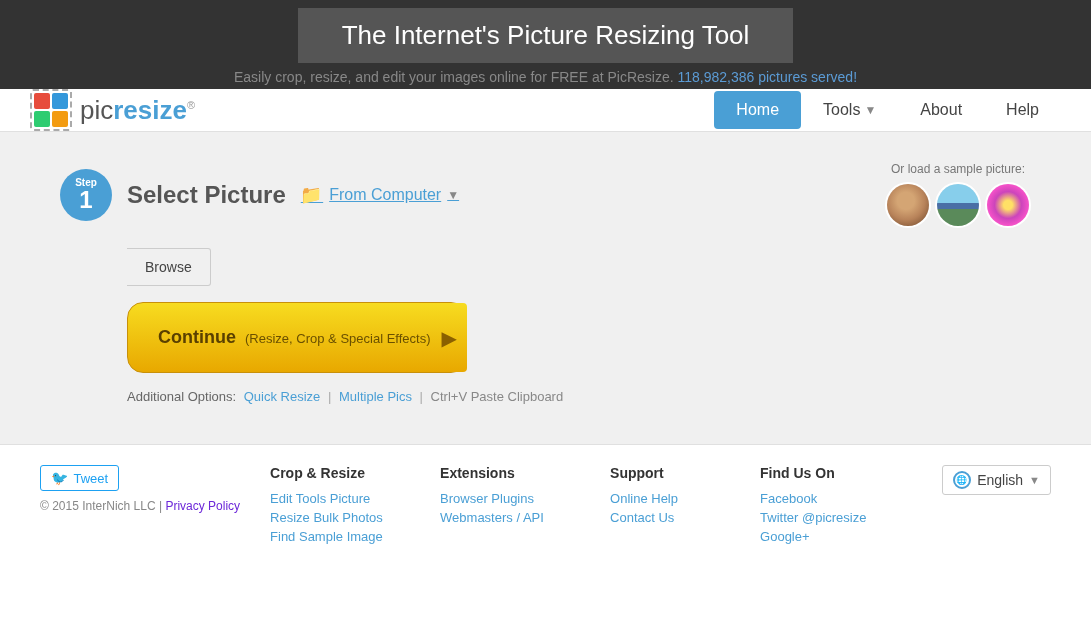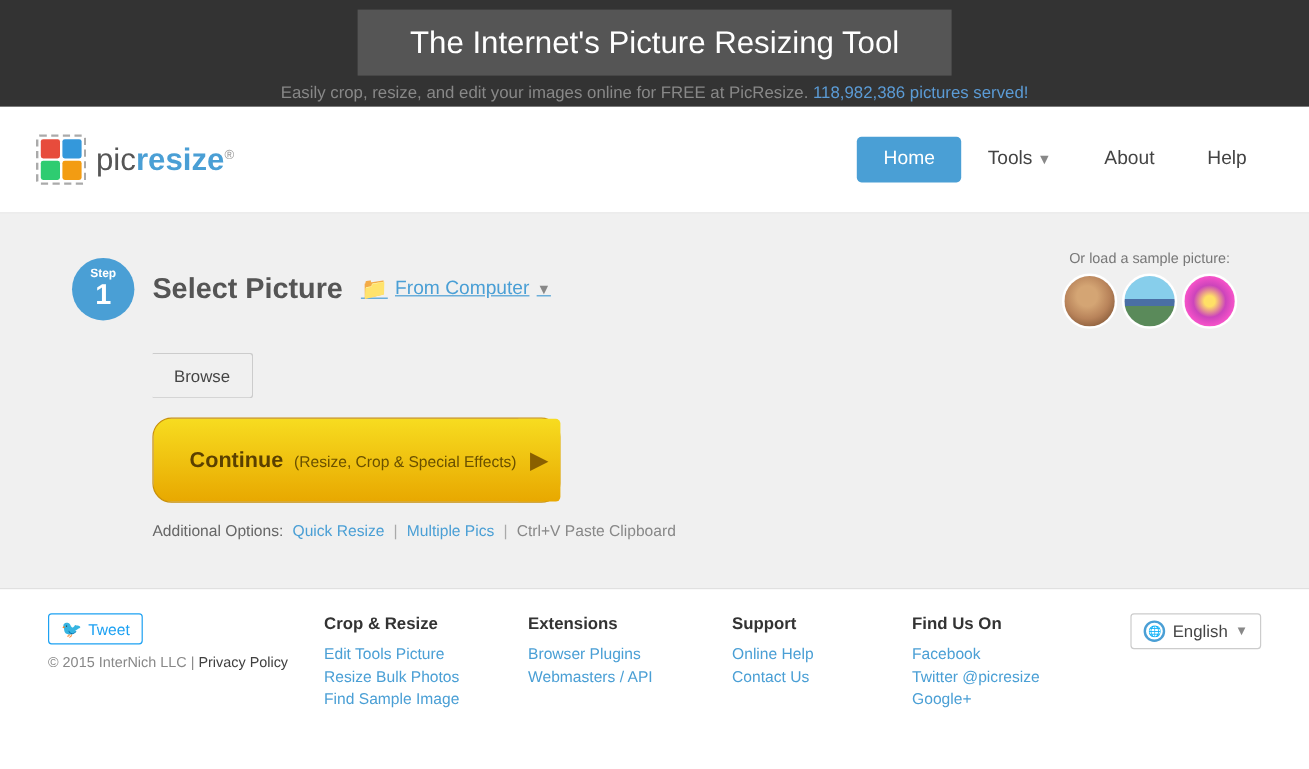--- a/index.html
+++ b/index.html
@@ -129,21 +129,21 @@
 <div class="top-banner">
   <div style="background:#555; display:inline-block; padding:8px 24px;">
     <h1 style="background:transparent; color:#fff; font-size:26px; font-weight:normal;">The Internet's Picture Resizing Tool</h1>
   </div>
   <p style="color:#888; font-size:14px; margin-top:6px;">
     <span>Easily crop, resize, and edit your images online for FREE at PicResize.</span>
     <span style="color:#5b9bd5;">118,982,386 pictures served!</span>
   </p>
 </div>
 
-<header style="display:flex; align-items:center; padding:23px 30px; background:#fff; border-bottom:1px solid #e0e0e0;">
+<header style="display:flex; align-items:center; padding:0 30px; background:#fff; border-bottom:1px solid #e0e0e0;">
   <div class="logo-area">
     <div style="display:grid; grid-template-columns:1fr 1fr; gap:2px; width:42px; height:42px; margin-right:8px; border:2px dashed #aaa; padding:2px; border-radius:3px;">
       <div style="background:#e74c3c; border-radius:2px;"></div>
       <div style="background:#3498db; border-radius:2px;"></div>
       <div style="background:#2ecc71; border-radius:2px;"></div>
       <div style="background:#f39c12; border-radius:2px;"></div>
     </div>
     <span style="font-size:26px; color:#555; font-weight:normal;">
       <span>pic</span><span style="color:#4a9fd5; font-weight:bold;">resize</span><sup style="font-size:11px; color:#999;">®</sup>
     </span>
@@ -213,21 +213,21 @@
 <footer style="background:#fff; padding:20px 40px; border-top:1px solid #e0e0e0; display:flex; gap:30px; align-items:flex-start;">
 
   <div style="display:flex; flex-direction:column; gap:8px; min-width:110px;">
     <button style="display:inline-flex; align-items:center; gap:5px; border:1px solid #1da1f2; border-radius:3px; padding:4px 10px; font-size:13px; color:#1da1f2; cursor:pointer; background:#fff; width:fit-content;">
       <span style="font-size:14px;">🐦</span>
       <span>Tweet</span>
     </button>
     <p style="font-size:12px; color:#888;">
       <span>© 2015 InterNich LLC</span>
       <span style="color:#888;"> | </span>
-      <a href="#" style="color:#404040; text-decoration:none;">Privacy Policy</a>
+      <a href="#" style="color:#6d28d9; text-decoration:none;">Privacy Policy</a>
     </p>
   </div>
 
   <div style="min-width:140px;">
     <h4 style="font-size:14px; color:#333; margin-bottom:10px; font-weight:bold;">Crop &amp; Resize</h4>
     <a href="#" style="display:block; font-size:13px; color:#4a9fd5; text-decoration:none; margin-bottom:4px;">Edit Tools Picture</a>
     <a href="#" style="display:block; font-size:13px; color:#4a9fd5; text-decoration:none; margin-bottom:4px;">Resize Bulk Photos</a>
     <a href="#" style="display:block; font-size:13px; color:#4a9fd5; text-decoration:none; margin-bottom:4px;">Find Sample Image</a>
   </div>
 

